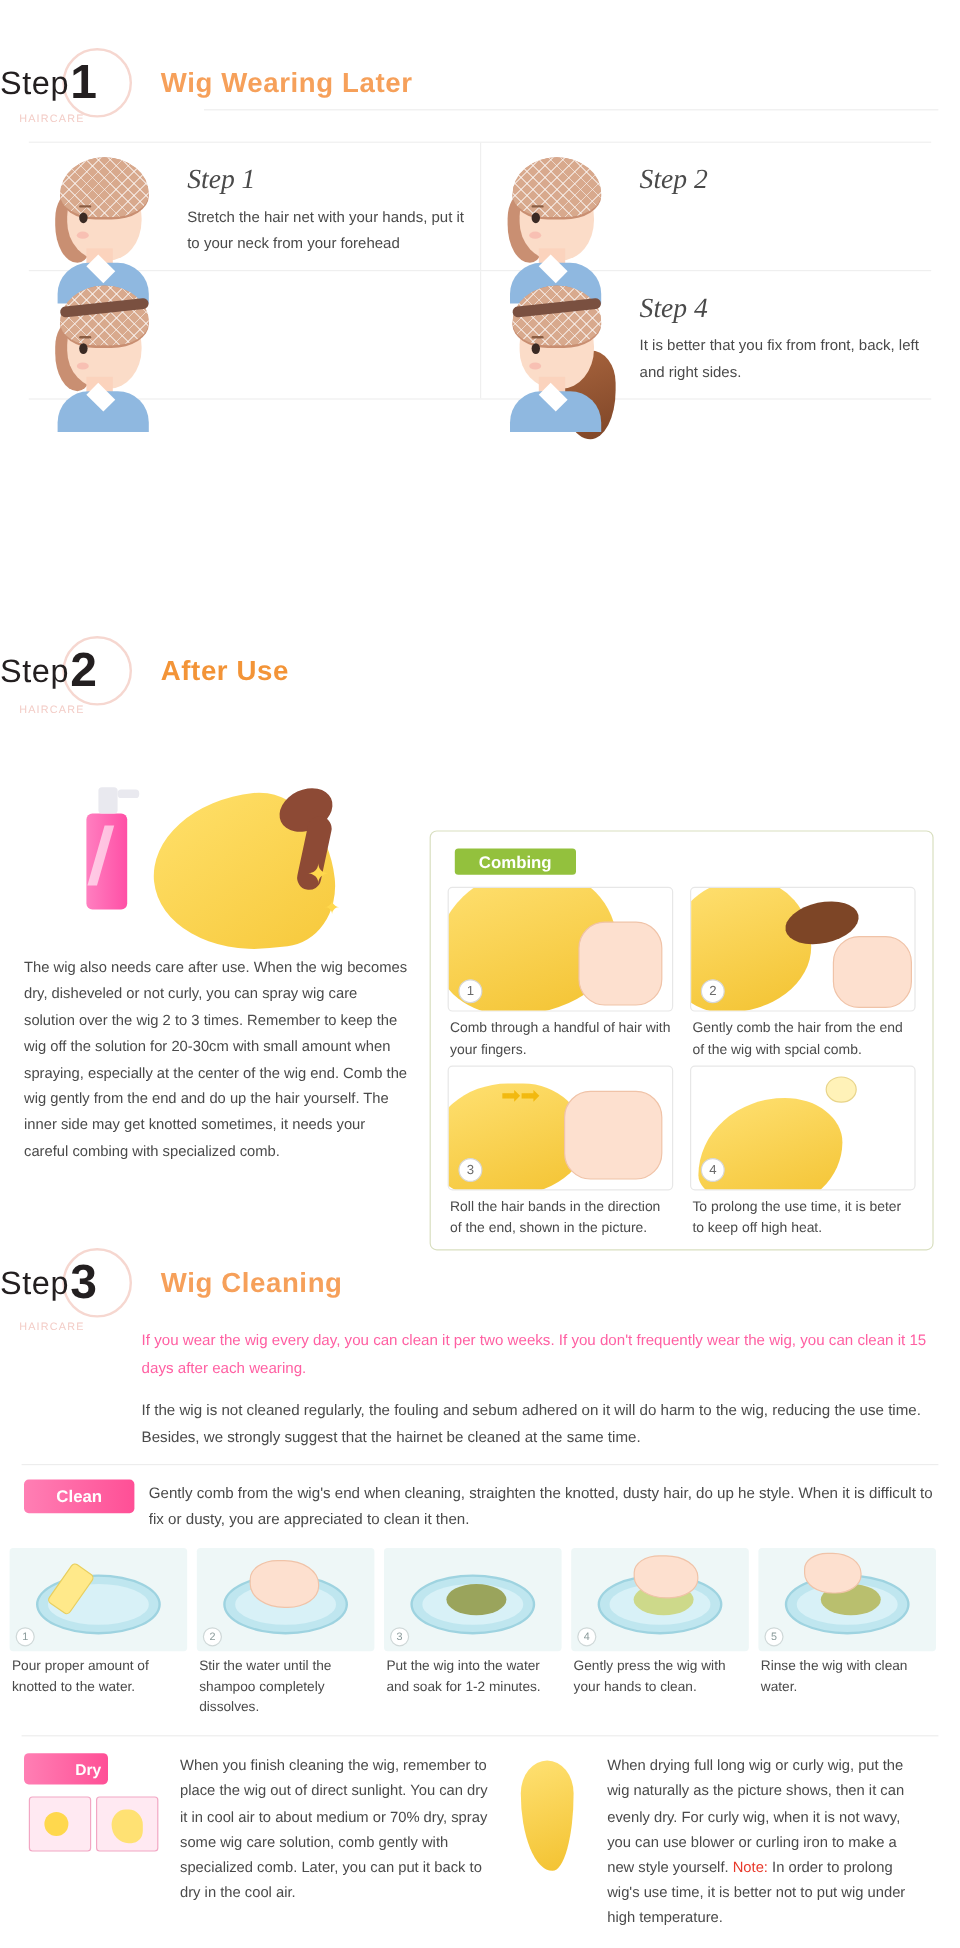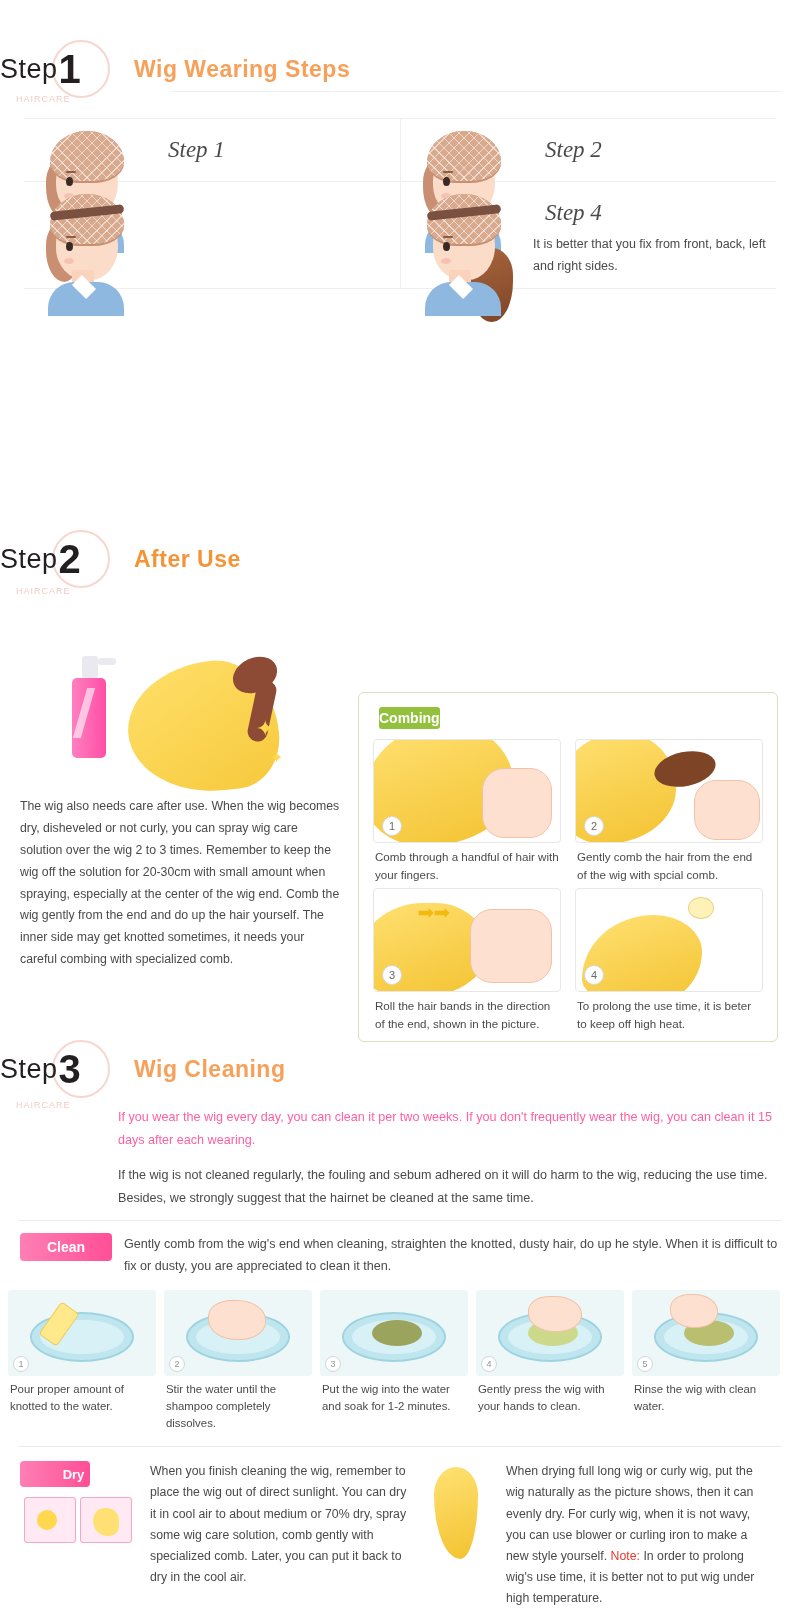--- a/index.html
+++ b/index.html
@@ -80,21 +80,21 @@
   .s1-row { display: flex; border-bottom: 1px solid #efefef; }
   .s1-cell { width: 50%; display: flex; padding: 8px 6px 10px 6px; position: relative; }
   .s1-cell + .s1-cell { border-left: 1px solid #efefef; }
   .s1-art { width: 120px; flex: none; position: relative; }
   .s1-text { flex: 1; padding-top: 6px; }
   .s1-step-label {
     font-family: "Liberation Serif", serif;
     font-style: italic;
     font-size: 23px;
     color: #4a4a4a;
-    margin: 4px 0 8px 18px;
+    margin: 4px 0 8px 6px;
   }
   .s1-desc {
     font-size: 12.5px;
     line-height: 1.75;
     color: #4a4a4a;
     padding-left: 6px;
   }
   .head-shape {
     position: absolute; left: 26px; top: 14px;
     width: 62px; height: 76px;
@@ -242,21 +242,21 @@
     border: 1px solid #d9dfc0;
     border-radius: 6px;
     background: #ffffff;
   }
   .combing-tag {
     position: absolute; left: 20px; top: 14px;
     background: #93c13d;
     color: #ffffff;
     font-size: 14px;
     font-weight: bold;
-    padding: 3px 0;
+    padding: 3px 20px;
     border-radius: 3px;
   }
   .combing-grid {
     position: absolute; left: 14px; top: 46px; right: 14px;
     display: flex; flex-wrap: wrap; gap: 0 14px;
   }
   .comb-item { width: 188px; margin-bottom: 4px; }
   .comb-img {
     position: relative;
     width: 188px; height: 104px;
@@ -450,21 +450,21 @@
 
 <div class="page">
 
   <div class="s1">
     <div class="step-head">
       <div class="step-badge">
         <div class="circle"></div>
         <span class="word">Step</span>
         <span class="num">1</span>
       </div>
-      <div class="step-title">Wig Wearing Steps</div>
+      <div class="step-title">Wig Wearing Later</div>
       <div class="head-rule"></div>
     </div>
     <div class="watermark" style="left:16px; top:56px;">HAIRCARE</div>
 
     <div class="s1-grid">
       <div class="s1-row">
 
         <div class="s1-cell">
           <div class="s1-art">
             <div class="hair-back"></div>
@@ -473,20 +473,21 @@
             <div class="hair-net"></div>
             <div class="neck"></div>
             <div class="shirt"></div>
             <div class="collar"></div>
             <div class="brow" style="left:36px; top:44px;"></div>
             <div class="eye" style="left:36px; top:50px;"></div>
             <div class="cheek" style="left:34px; top:66px;"></div>
           </div>
           <div class="s1-text">
             <div class="s1-step-label">Step 1</div>
+            <div class="s1-desc">Stretch the hair net with your hands, put it to your neck from your forehead</div>
           </div>
         </div>
 
         <div class="s1-cell">
           <div class="s1-art">
             <div class="hair-back"></div>
             <div class="head-shape"></div>
             <div class="hair-top"></div>
             <div class="hair-net"></div>
             <div class="neck"></div>

